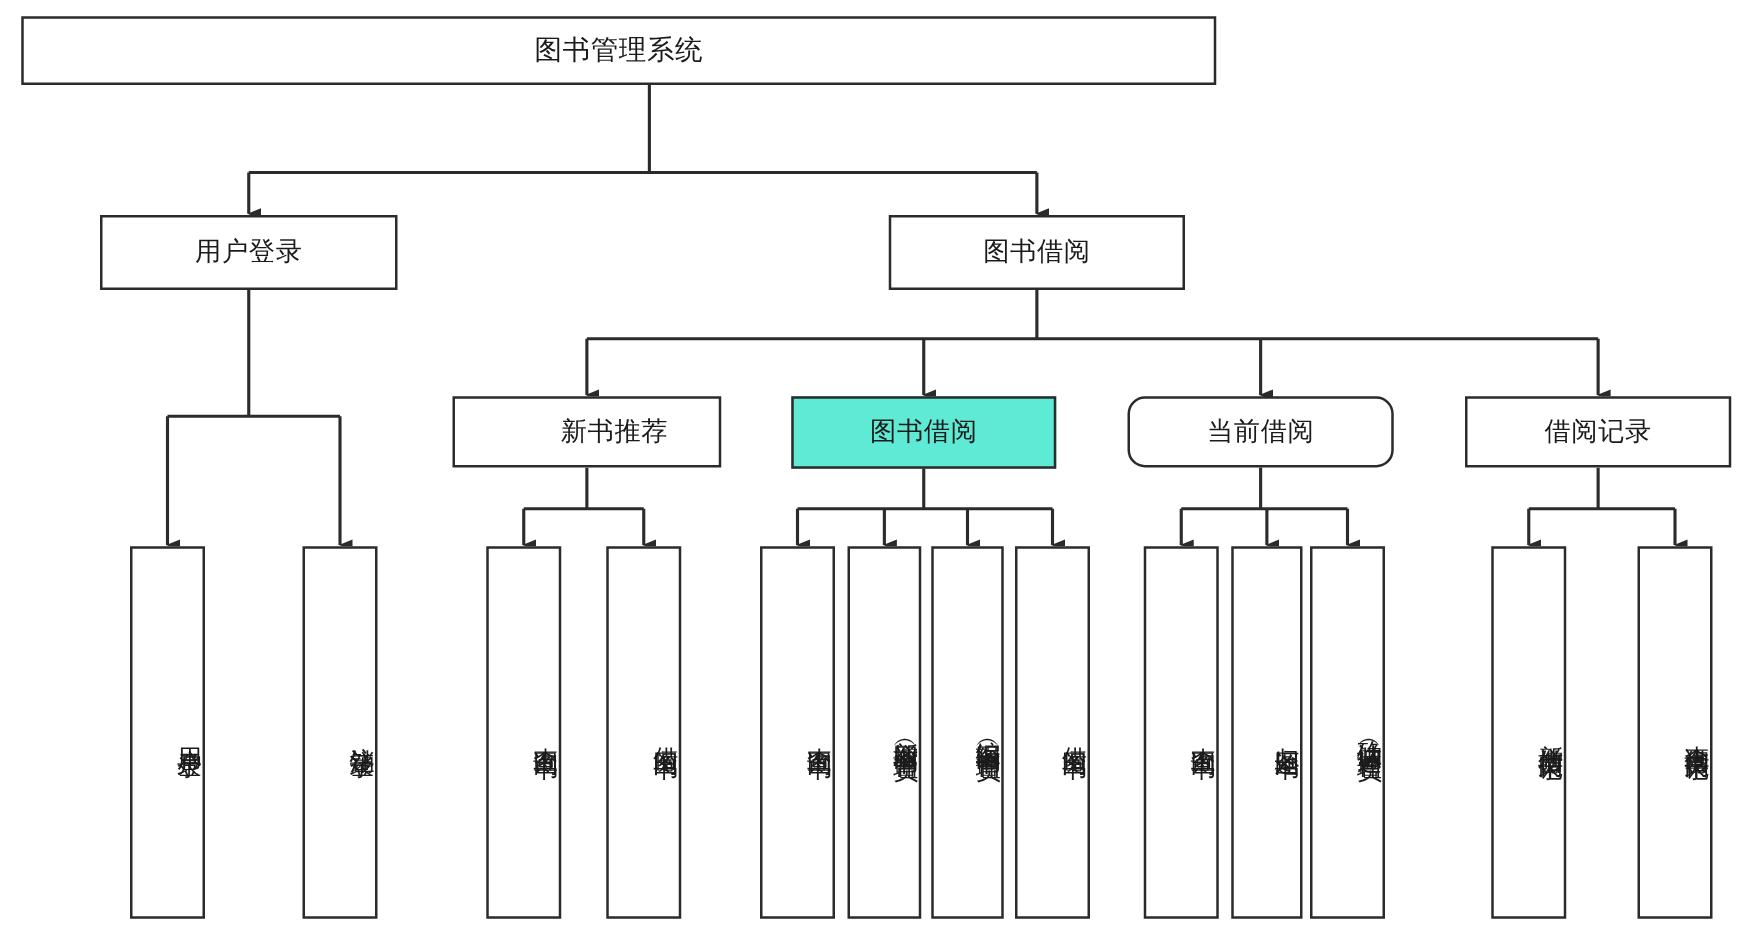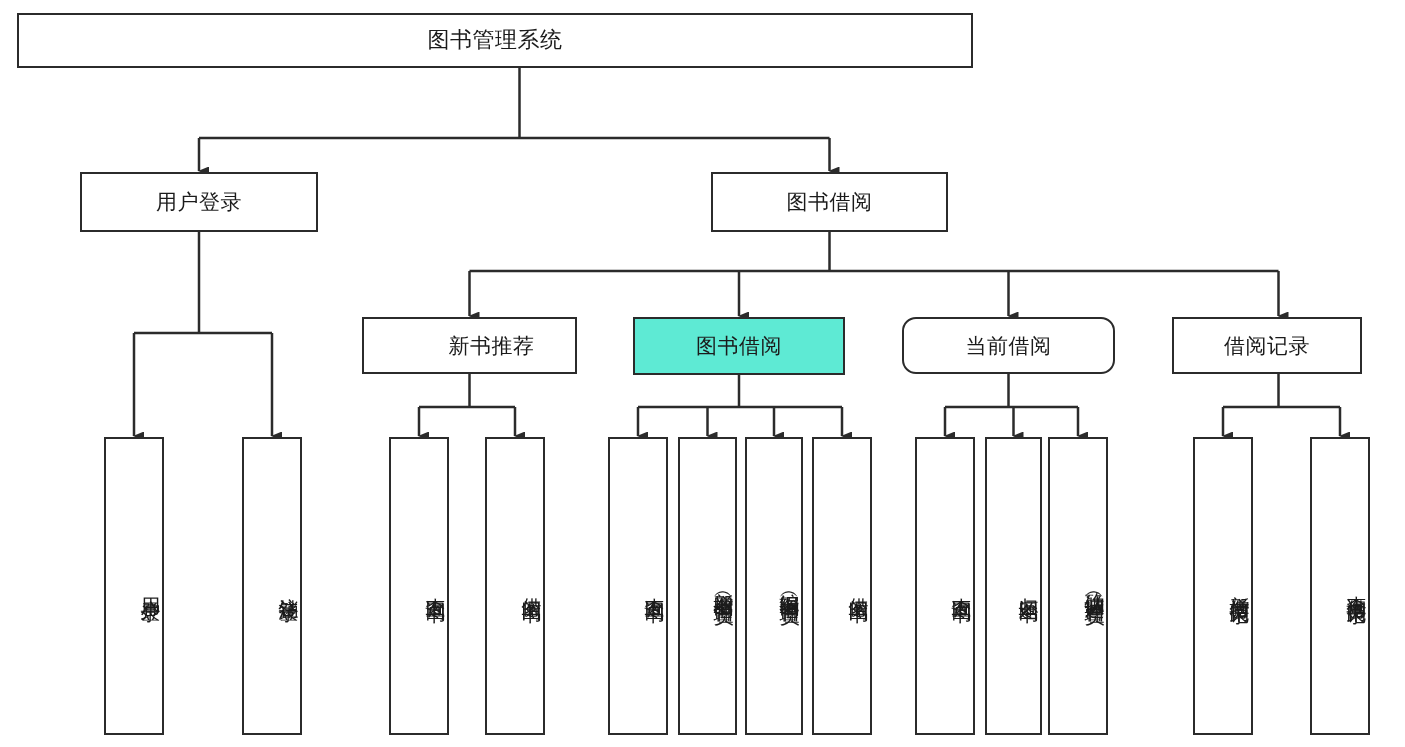--- a/index.html
+++ b/index.html
@@ -127,21 +127,21 @@
       </div>
       <div class="node horiz" style="left: 362px; top: 317px; width: 215px; height: 57px; border-color: rgb(43, 43, 43); background: rgb(255, 255, 255); color: rgb(27, 27, 27); padding-left: 44px;">
         <span class="label">新书推荐</span>
       </div>
       <div class="node horiz" style="left: 633px; top: 317px; width: 212px; height: 58px; border-color: rgb(43, 43, 43); background: #5eead4; color: rgb(27, 27, 27);">
         <span class="label">图书借阅</span>
       </div>
       <div class="node horiz" style="left: 902px; top: 317px; width: 213px; height: 57px; border-color: rgb(43, 43, 43); background: rgb(255, 255, 255); color: rgb(27, 27, 27); border-radius: 14px;">
         <span class="label">当前借阅</span>
       </div>
-      <div class="node horiz" style="left: 1172px; top: 317px; width: 190px; height: 57px; border-color: rgb(43, 43, 43); background: rgb(255, 255, 255); color: rgb(27, 27, 27); align-items: center;">
+      <div class="node horiz" style="left: 1172px; top: 317px; width: 213px; height: 57px; border-color: rgb(43, 43, 43); background: rgb(255, 255, 255); color: rgb(27, 27, 27); align-items: center;">
         <span class="label">借阅记录</span>
       </div>
       <div class="node vert" style="left: 104px; top: 437px; width: 60px; height: 298px; border-color: rgb(43, 43, 43); background: rgb(255, 255, 255); color: rgb(27, 27, 27);">
         <span class="label">用户登录</span>
       </div>
       <div class="node vert" style="left: 242px; top: 437px; width: 60px; height: 298px; border-color: rgb(43, 43, 43); background: rgb(255, 255, 255); color: rgb(27, 27, 27);">
         <span class="label">注销登录</span>
       </div>
       <div class="node vert" style="left: 389px; top: 437px; width: 60px; height: 298px; border-color: rgb(43, 43, 43); background: rgb(255, 255, 255); color: rgb(27, 27, 27);">
         <span class="label">查询图书</span>

